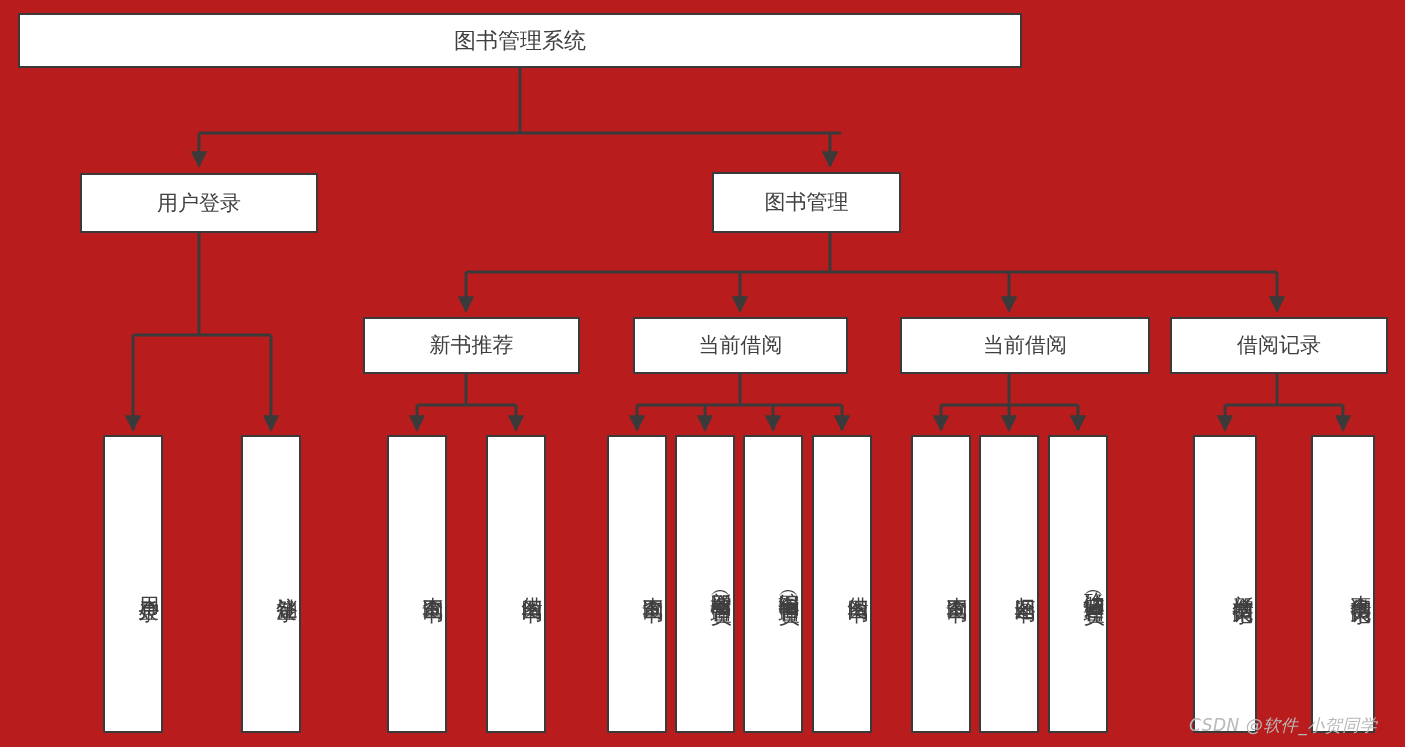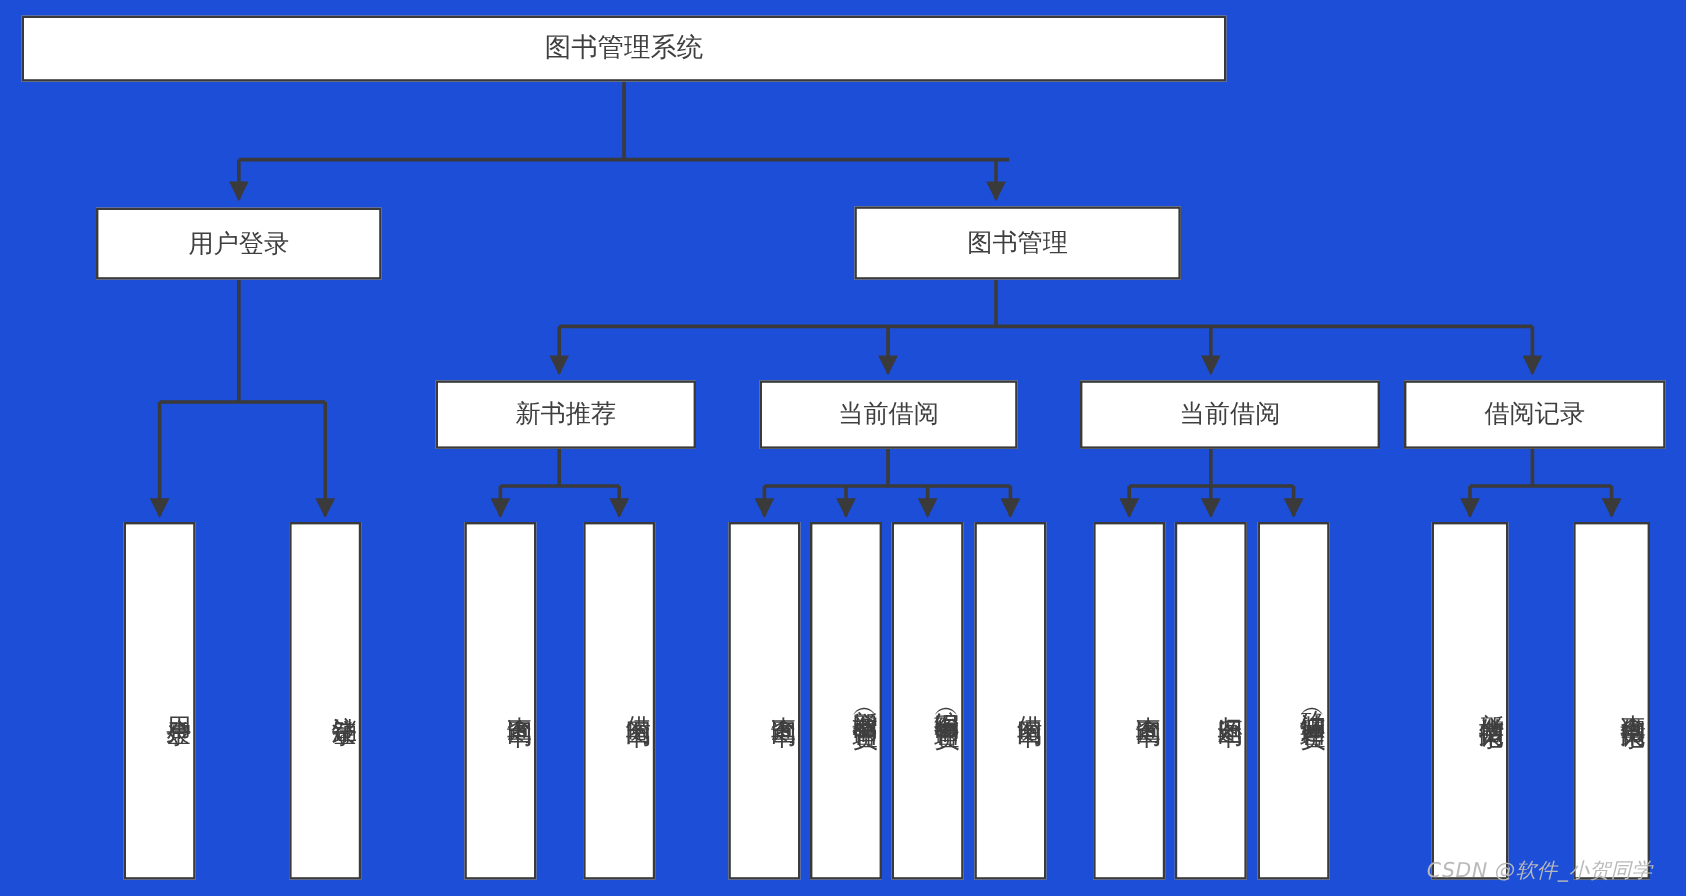--- a/index.html
+++ b/index.html
@@ -5,21 +5,21 @@
   * { box-sizing: border-box; }
   html, body {
     margin: 0; padding: 0;
     background: #ffffff;
     font-family: "DejaVu Sans", "Liberation Sans", sans-serif;
   }
   #canvas {
     position: relative;
     width: 1405px;
     height: 747px;
-    background: #1d4ed8;
+    background: #b91c1c;
     overflow: hidden;
     padding-left: 16px;
   }
   svg.wires {
     position: absolute;
     left: 0; top: 0;
     width: 1405px; height: 747px;
     pointer-events: none;
   }
   .node {
@@ -118,21 +118,21 @@
   </svg>
 
   <div class="node h root" style="left:18px; top:13px; width:1004px; height:55px;">
     <span>图书管理系统</span>
   </div>
 
   <div class="node h" style="left:80px; top:173px; width:238px; height:60px;">
     <span>用户登录</span>
   </div>
 
-  <div class="node h" style="left:712px; top:172px; width:272px; height:61px;font-family:Liberation Serif, serif;">
+  <div class="node h" style="left:712px; top:172px; width:189px; height:61px;font-family:Liberation Serif, serif;">
     <span>图书管理</span>
   </div>
 
   <div class="node h" style="left:363px; top:317px; width:217px; height:57px;align-items:center;">
     <span>新书推荐</span>
   </div>
 
   <div class="node h" style="left:633px; top:317px; width:215px; height:57px;">
     <span>当前借阅</span>
   </div>

